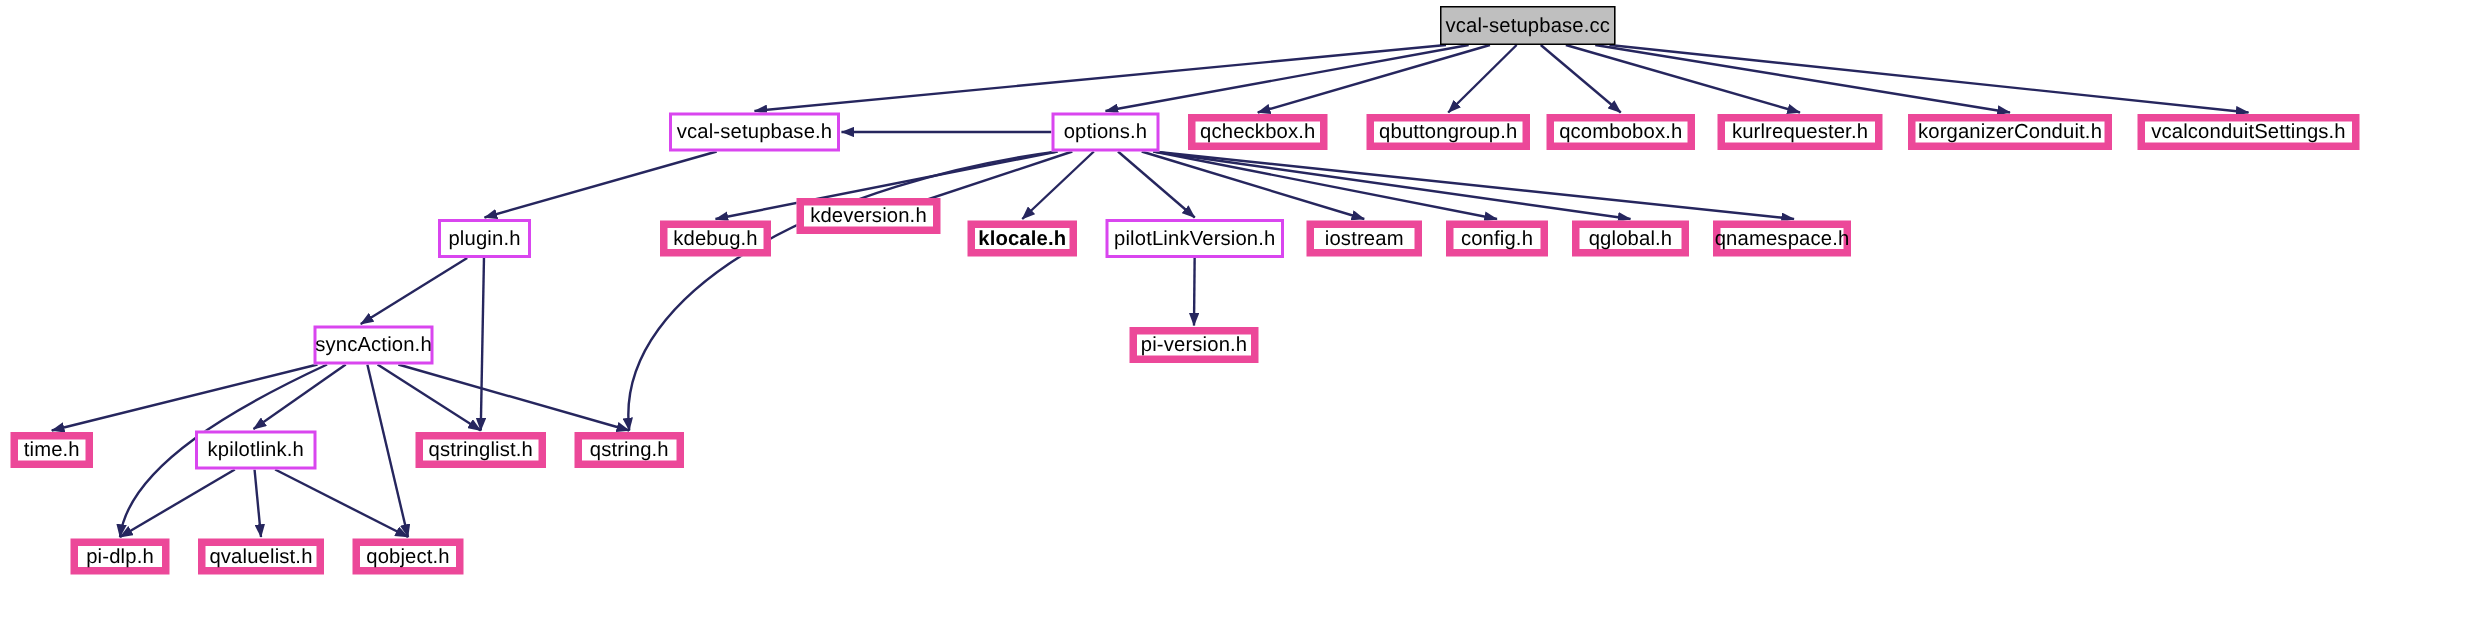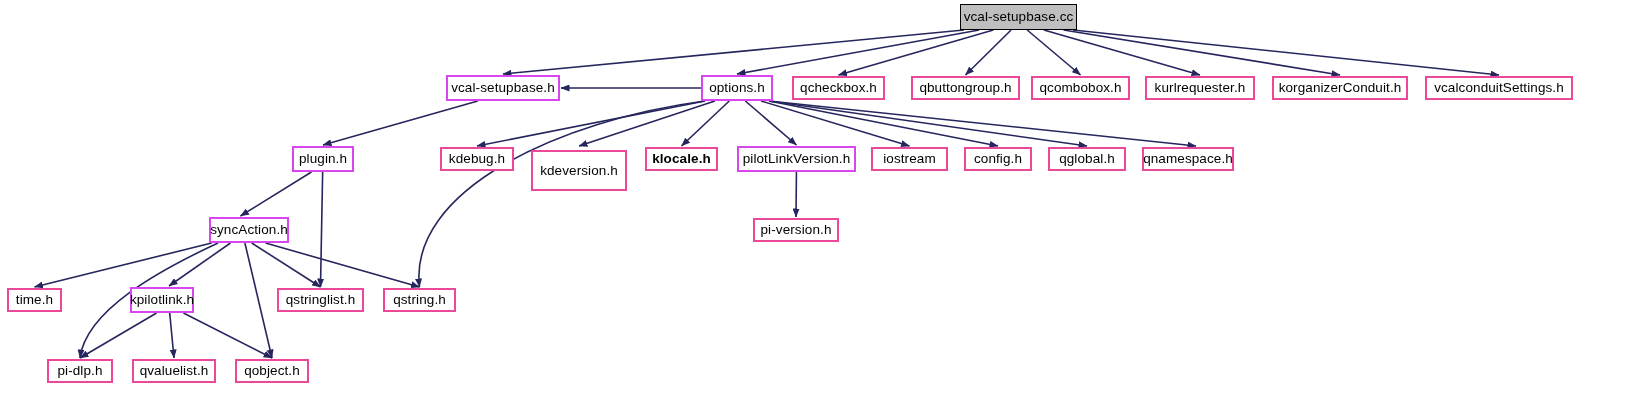--- a/index.html
+++ b/index.html
@@ -25,21 +25,21 @@
     height: 411px;
     pointer-events: none;
   }
   .node {
     position: absolute;
     box-sizing: border-box;
     display: flex;
     align-items: center;
     justify-content: center;
     background: #ffffff;
-    border: 2px solid #ec4899;
+    border: 5px solid #ec4899;
     color: #000000;
     font-size: 13.5px;
     line-height: 1;
     white-space: nowrap;
     letter-spacing: 0.1px;
   }
   .node.bold {
     border: 2px solid #d946ef;
   }
   .node.root {
@@ -122,21 +122,21 @@
       </div>
       <div class="node" style="left: 1425px; top: 76px; width: 148px; height: 24px;">
         <span class="node-label">vcalconduitSettings.h</span>
       </div>
       <div class="node bold" style="left: 292px; top: 146px; width: 62px; height: 26px;">
         <span class="node-label">plugin.h</span>
       </div>
       <div class="node" style="left: 440px; top: 147px; width: 74px; height: 24px;">
         <span class="node-label">kdebug.h</span>
       </div>
-      <div class="node" style="left: 531px; top: 150px; width: 96px; height: 41px;">
+      <div class="node" style="left: 531px; top: 132px; width: 96px; height: 24px;">
         <span class="node-label">kdeversion.h</span>
       </div>
       <div class="node" style="left: 645px; top: 147px; width: 73px; height: 24px; font-weight: bold;">
         <span class="node-label">klocale.h</span>
       </div>
       <div class="node bold" style="left: 737px; top: 146px; width: 119px; height: 26px;">
         <span class="node-label">pilotLinkVersion.h</span>
       </div>
       <div class="node" style="left: 871px; top: 147px; width: 77px; height: 24px;">
         <span class="node-label">iostream</span>
@@ -152,21 +152,21 @@
       </div>
       <div class="node bold" style="left: 193px; top: 217px; width: 80px; height: 26px; margin-left: 16px;">
         <span class="node-label">syncAction.h</span>
       </div>
       <div class="node" style="left: 753px; top: 218px; width: 86px; height: 24px;">
         <span class="node-label">pi-version.h</span>
       </div>
       <div class="node" style="left: 7px; top: 288px; width: 55px; height: 24px;">
         <span class="node-label">time.h</span>
       </div>
-      <div class="node bold" style="left: 130px; top: 287px; width: 64px; height: 26px;">
+      <div class="node bold" style="left: 130px; top: 287px; width: 81px; height: 26px;">
         <span class="node-label">kpilotlink.h</span>
       </div>
       <div class="node" style="left: 277px; top: 288px; width: 87px; height: 24px;">
         <span class="node-label">qstringlist.h</span>
       </div>
       <div class="node" style="left: 383px; top: 288px; width: 73px; height: 24px;">
         <span class="node-label">qstring.h</span>
       </div>
       <div class="node" style="left: 47px; top: 359px; width: 66px; height: 24px;">
         <span class="node-label">pi-dlp.h</span>

